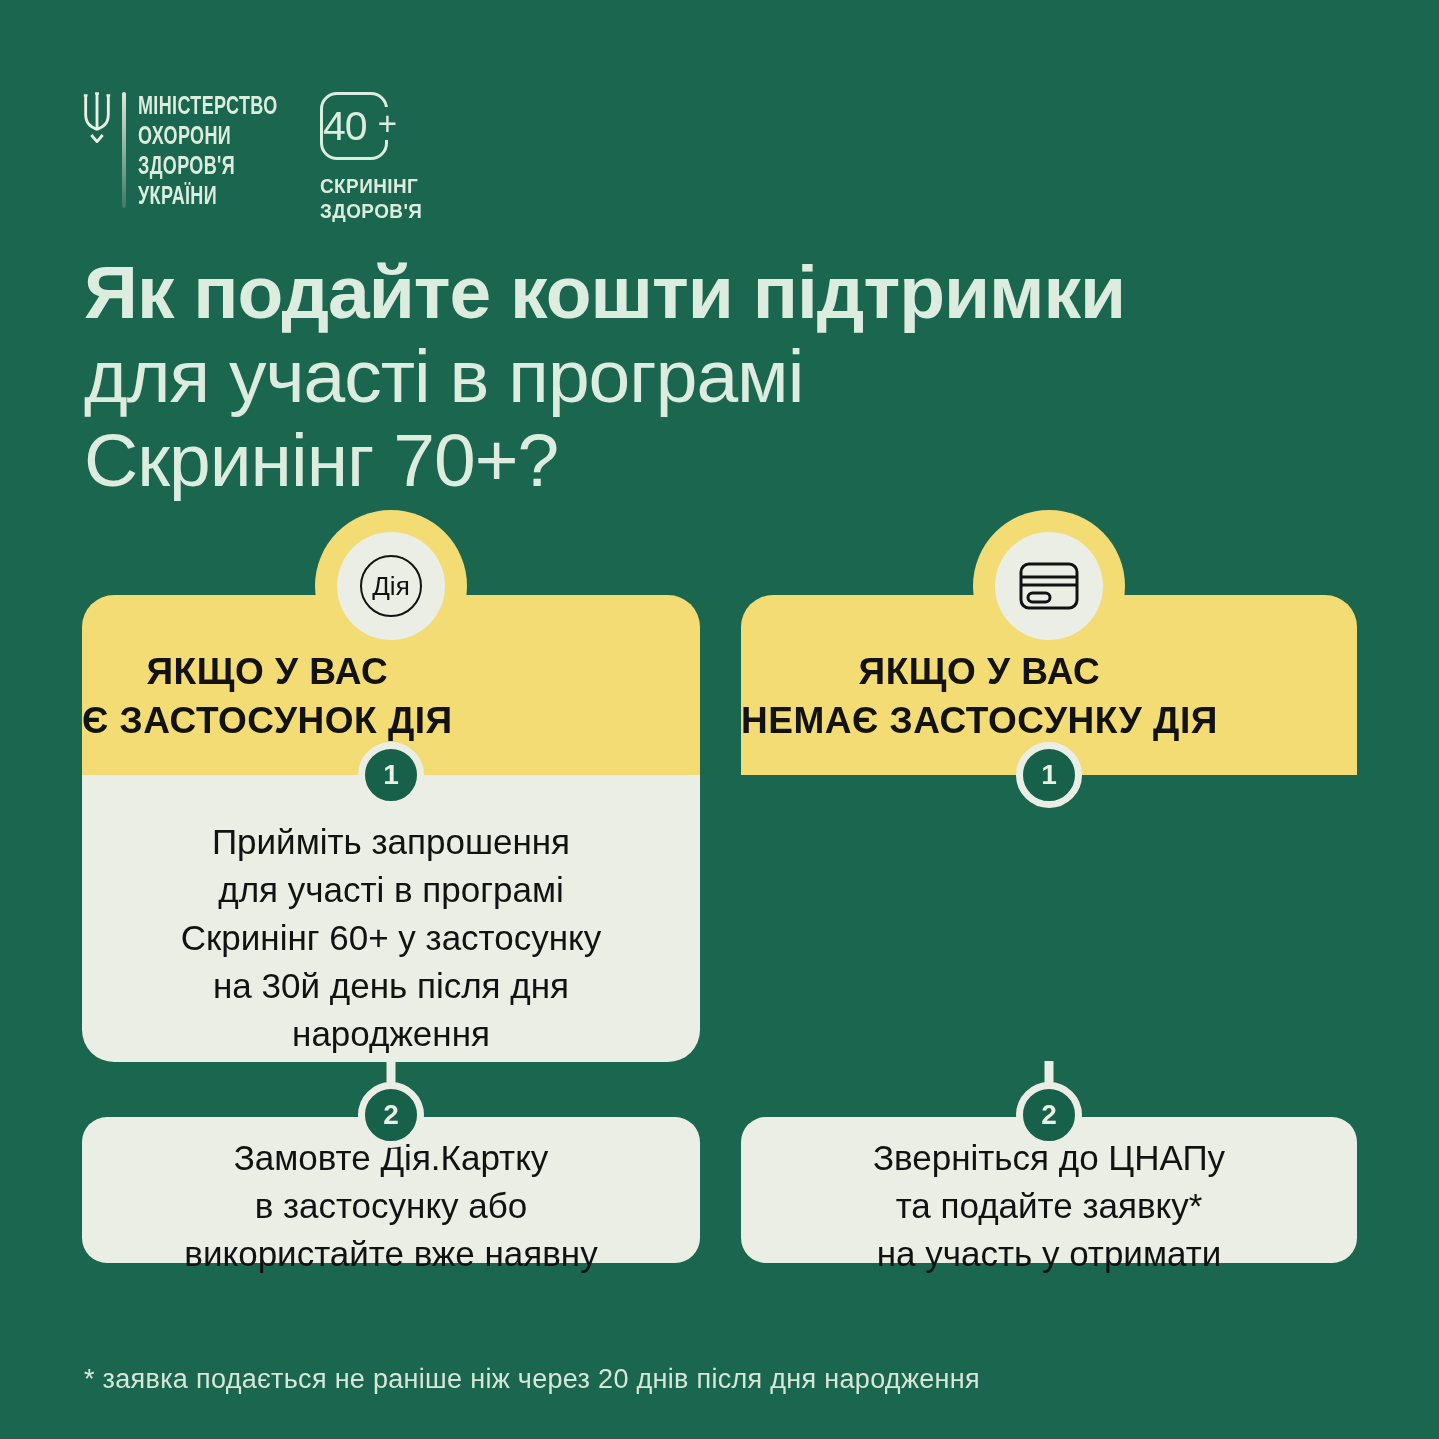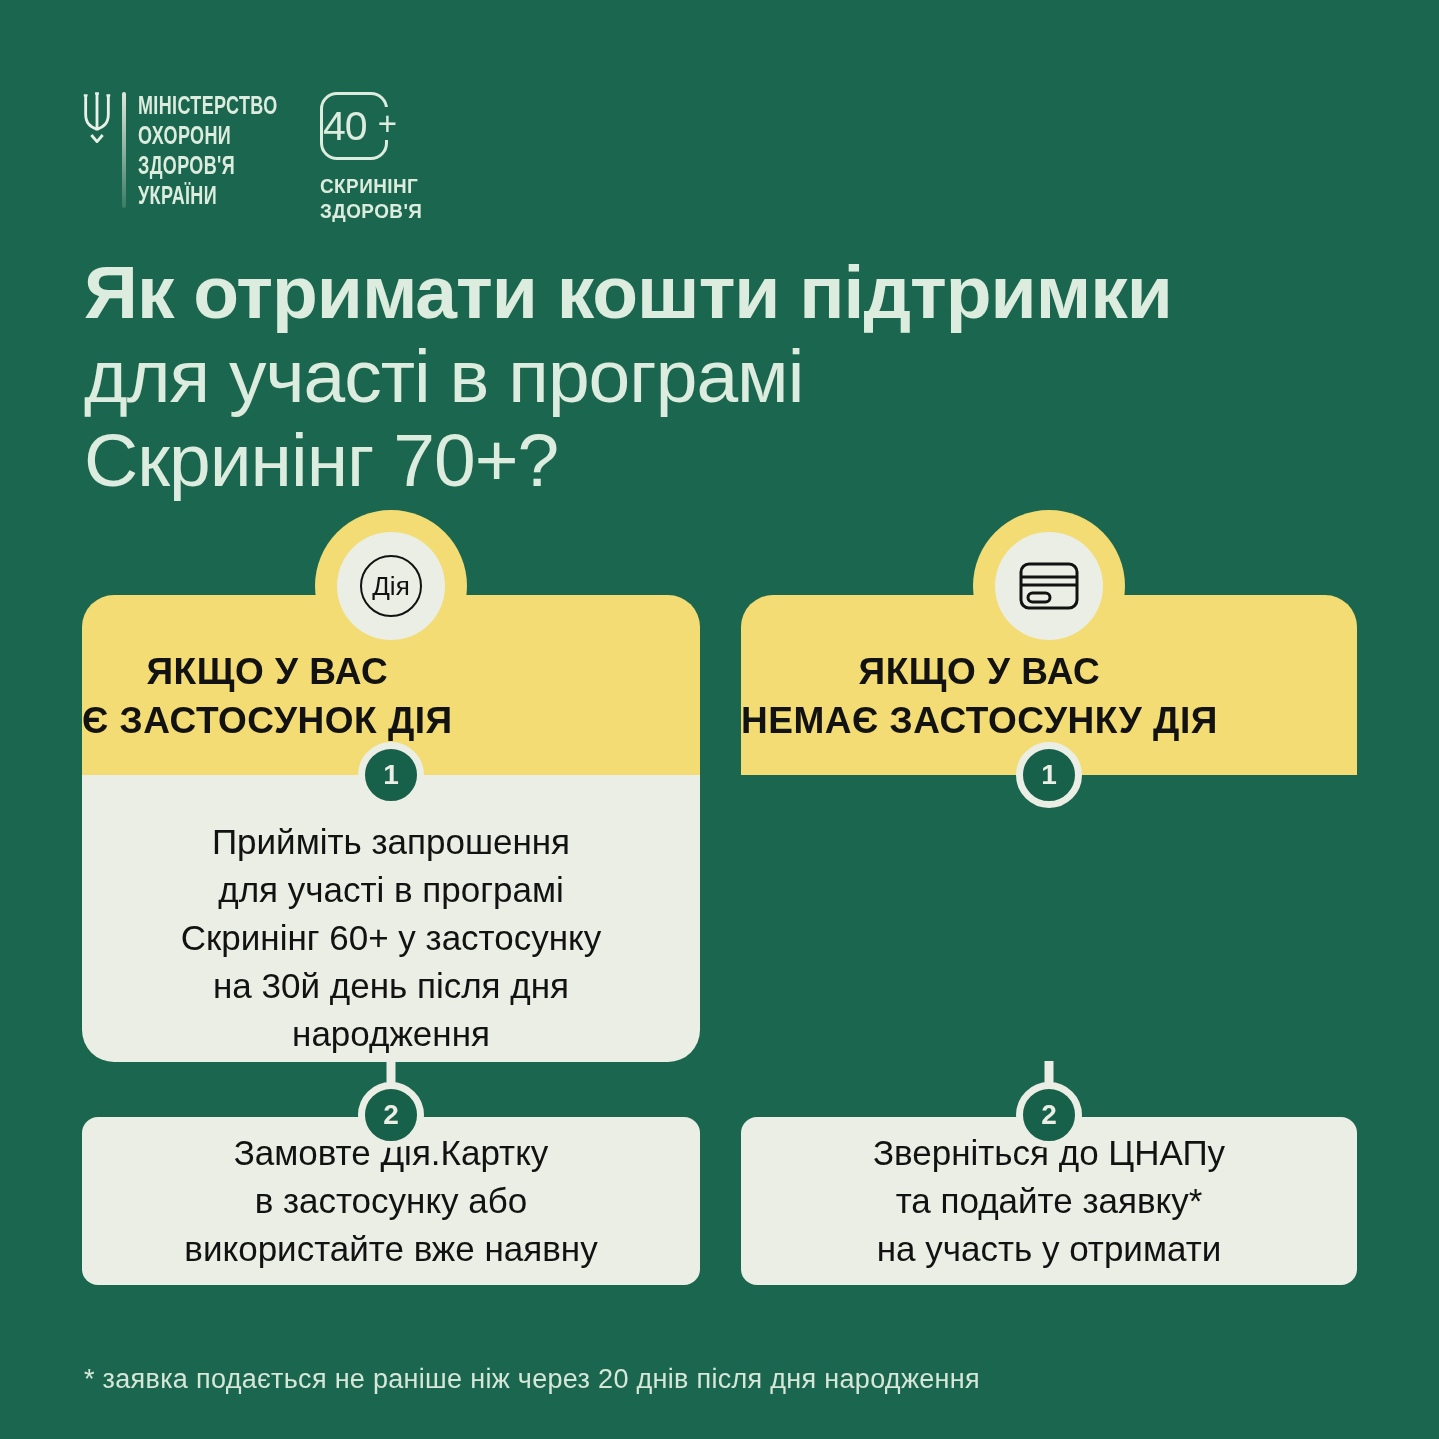--- a/index.html
+++ b/index.html
@@ -100,21 +100,21 @@
   }
   .badge-1{top:237px;}
   .badge-2{top:577px;}
   .card-body{
     position:absolute;left:0;right:0;
     background:var(--cream);
     display:flex;align-items:center;justify-content:center;
     text-align:center;z-index:2;
   }
   .card-step1{top:270px;height:287px;border-radius:0 0 32px 32px;padding-top:38px;}
-  .card-step2{top:612px;height:168px;border-radius:16px;}
+  .card-step2{top:612px;height:146px;border-radius:25px;padding-top:32px;}
   .step-text{
     color:var(--ink);font-size:35px;line-height:48px;font-weight:400;
     white-space:pre-line;
   }
   .connector{
     position:absolute;top:556px;left:50%;transform:translateX(-50%);
     width:9px;height:26px;background:var(--cream);z-index:4;
   }
   
   .footnote{
@@ -143,21 +143,21 @@
   <div class="scr-logo">
     <div class="scr-box">
       <span>40</span>
       <span class="scr-plus">+</span>
     </div>
     <div class="scr-caption">СКРИНІНГ
 ЗДОРОВ'Я</div>
   </div>
 
   <div class="heading">
-    <div class="h-line bold">Як отримати кошти підтримки</div>
+    <div class="h-line bold">Як подайте кошти підтримки</div>
     <div class="h-line reg">для участі в програмі</div>
     <div class="h-line reg">Скринінг 70+?</div>
   </div>
 
   <div class="col col-left">
     <div class="icon-outer"></div>
     <div class="icon-inner">
       <div class="diia-square">
         <span>Дія</span>
       </div>

